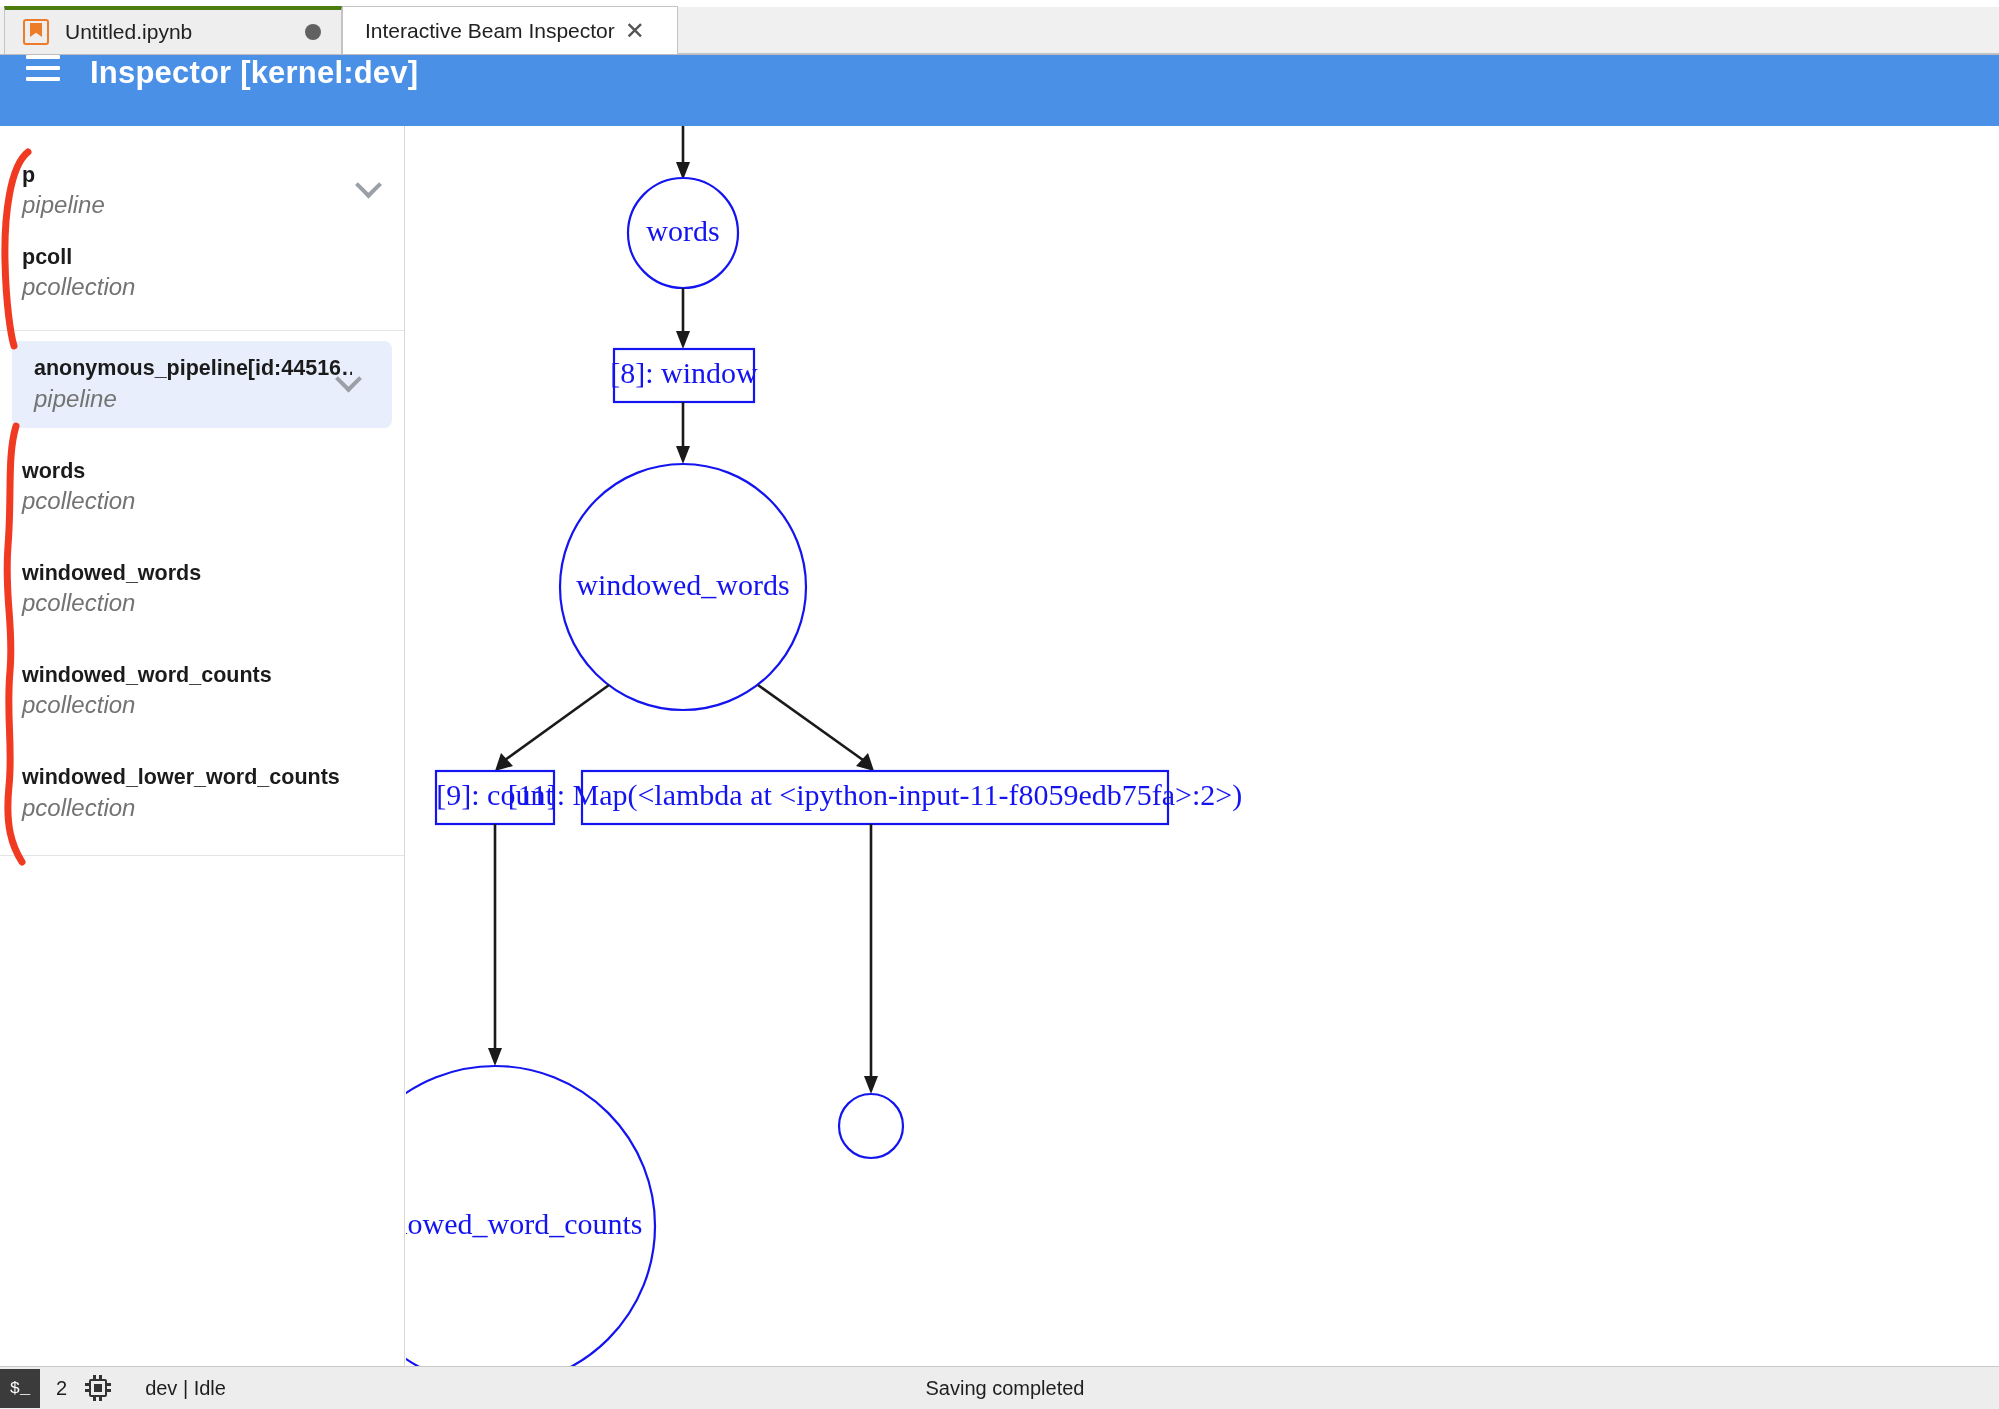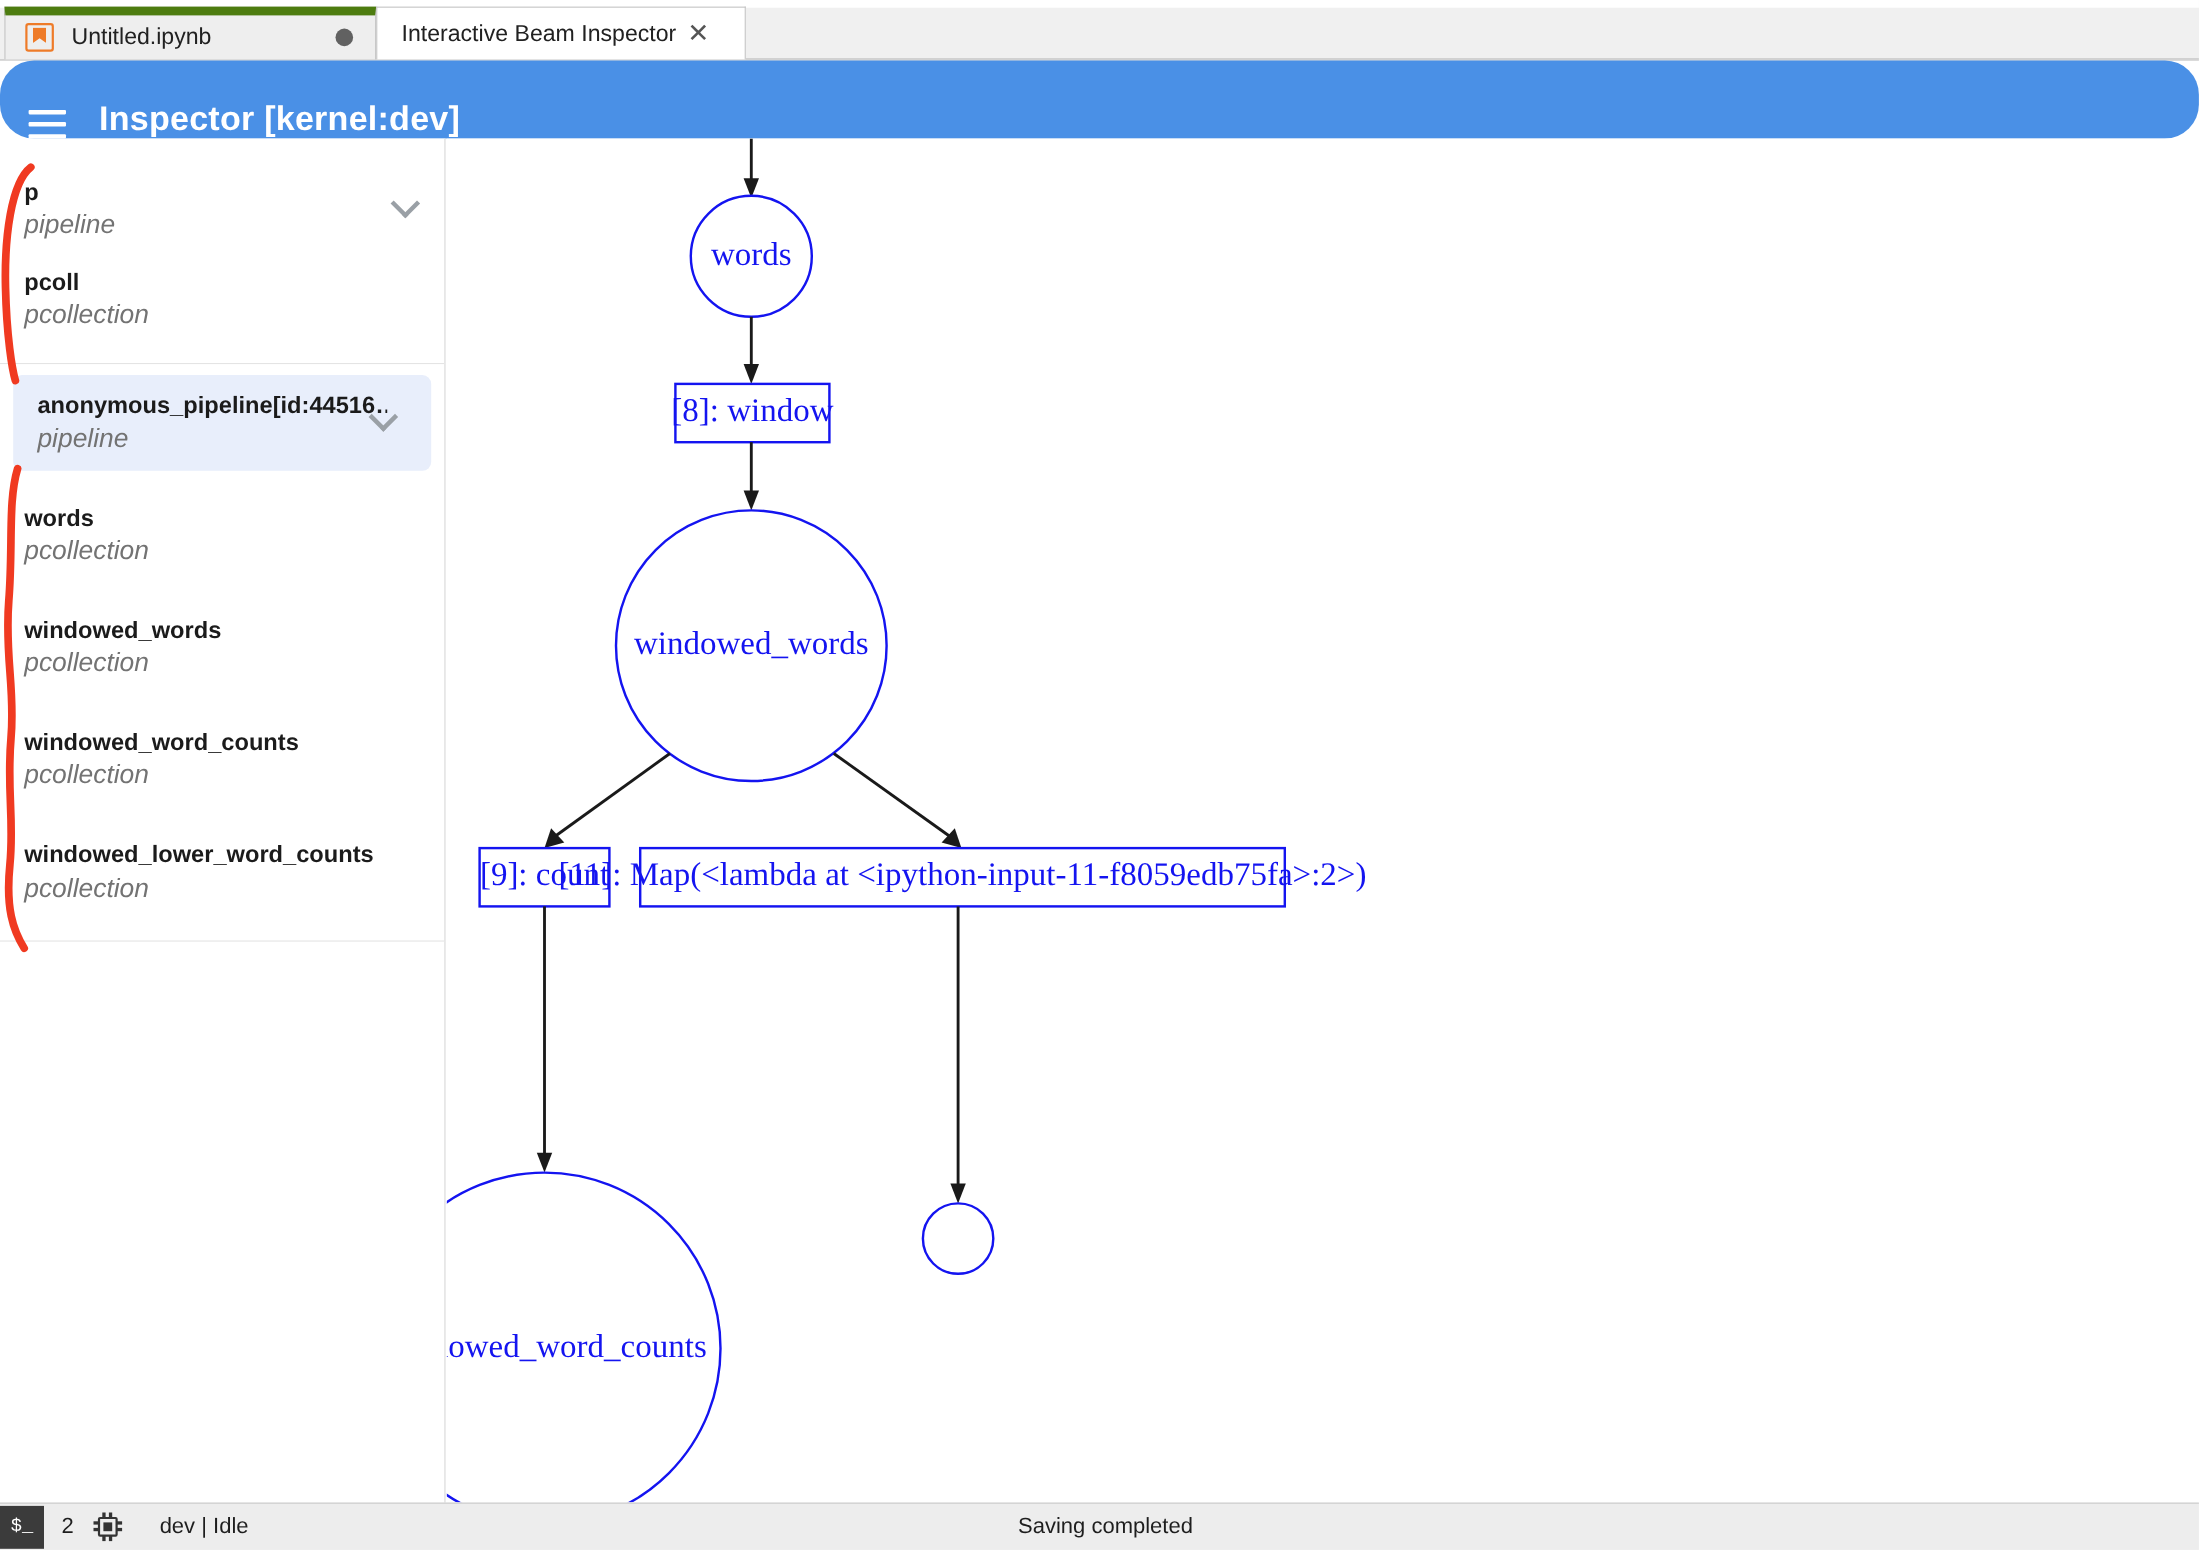--- a/index.html
+++ b/index.html
@@ -32,21 +32,21 @@
     display: flex; align-items: center;
     position: relative;
     font-size: 21px;
     color: #212121;
     white-space: nowrap;
   }
   .tab.inactive {
     background: #eeeeee;
     border: 1px solid #c4c4c4;
     border-bottom: none;
-    border-top: 8px solid #4d7c0f;
+    border-top: 4px solid #4d7c0f;
     width: 338px;
     padding: 0 20px 0 18px;
     margin-left: 4px;
   }
   .tab.active {
     background: #ffffff;
     border: 1px solid #c4c4c4;
     border-bottom: none;
     width: 336px;
     padding: 0 14px 0 22px;
@@ -82,21 +82,21 @@
     flex: 1 1 auto; height: 48px;
     background: #f0f0f0;
     border-bottom: 1px solid #c4c4c4;
   }
 
   
   #header {
     position: absolute; left: 0; top: 55px;
     width: 1999px; height: 71px;
     background: #4a90e6;
-    display: flex; align-items: flex-end; border-radius: 31px;
+    display: flex; align-items: flex-start;
   }
   #hamburger {
     width: 34px; height: 26px;
     margin-left: 26px; margin-right: 30px;
     display: flex; flex-direction: column; justify-content: space-between;
   }
   #hamburger span { display: block; height: 4px; background: #fff; border-radius: 1px; }
   #header-title {
     color: #ffffff;
     font-size: 31px;

